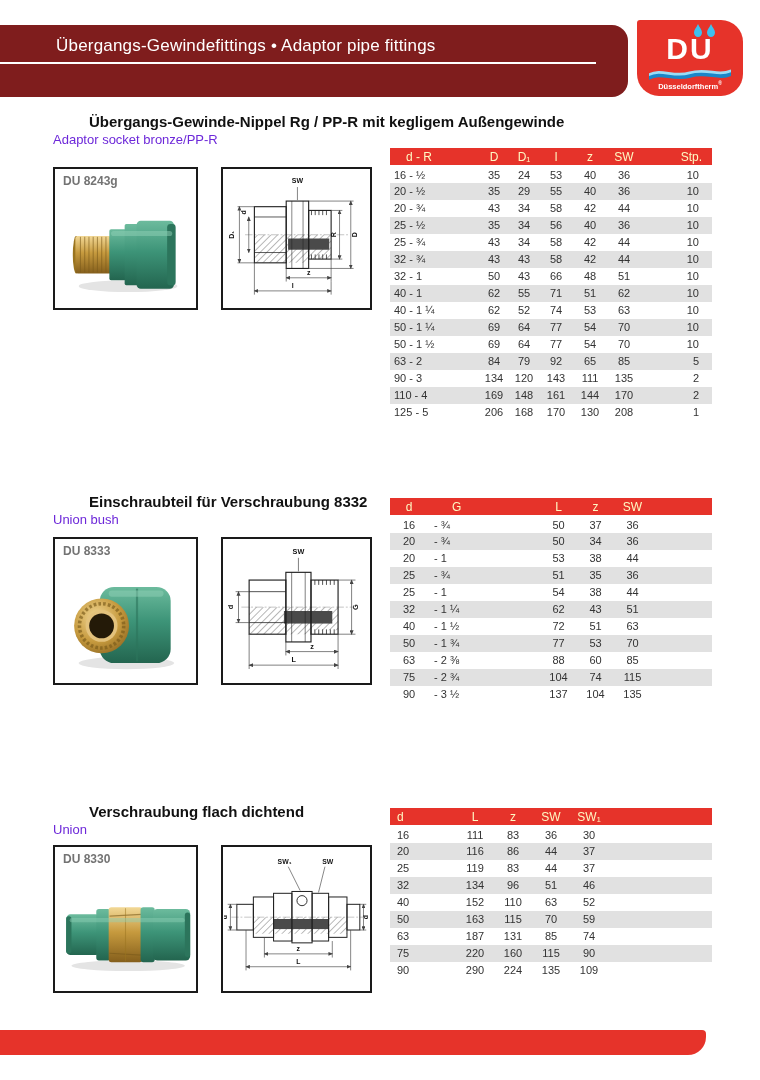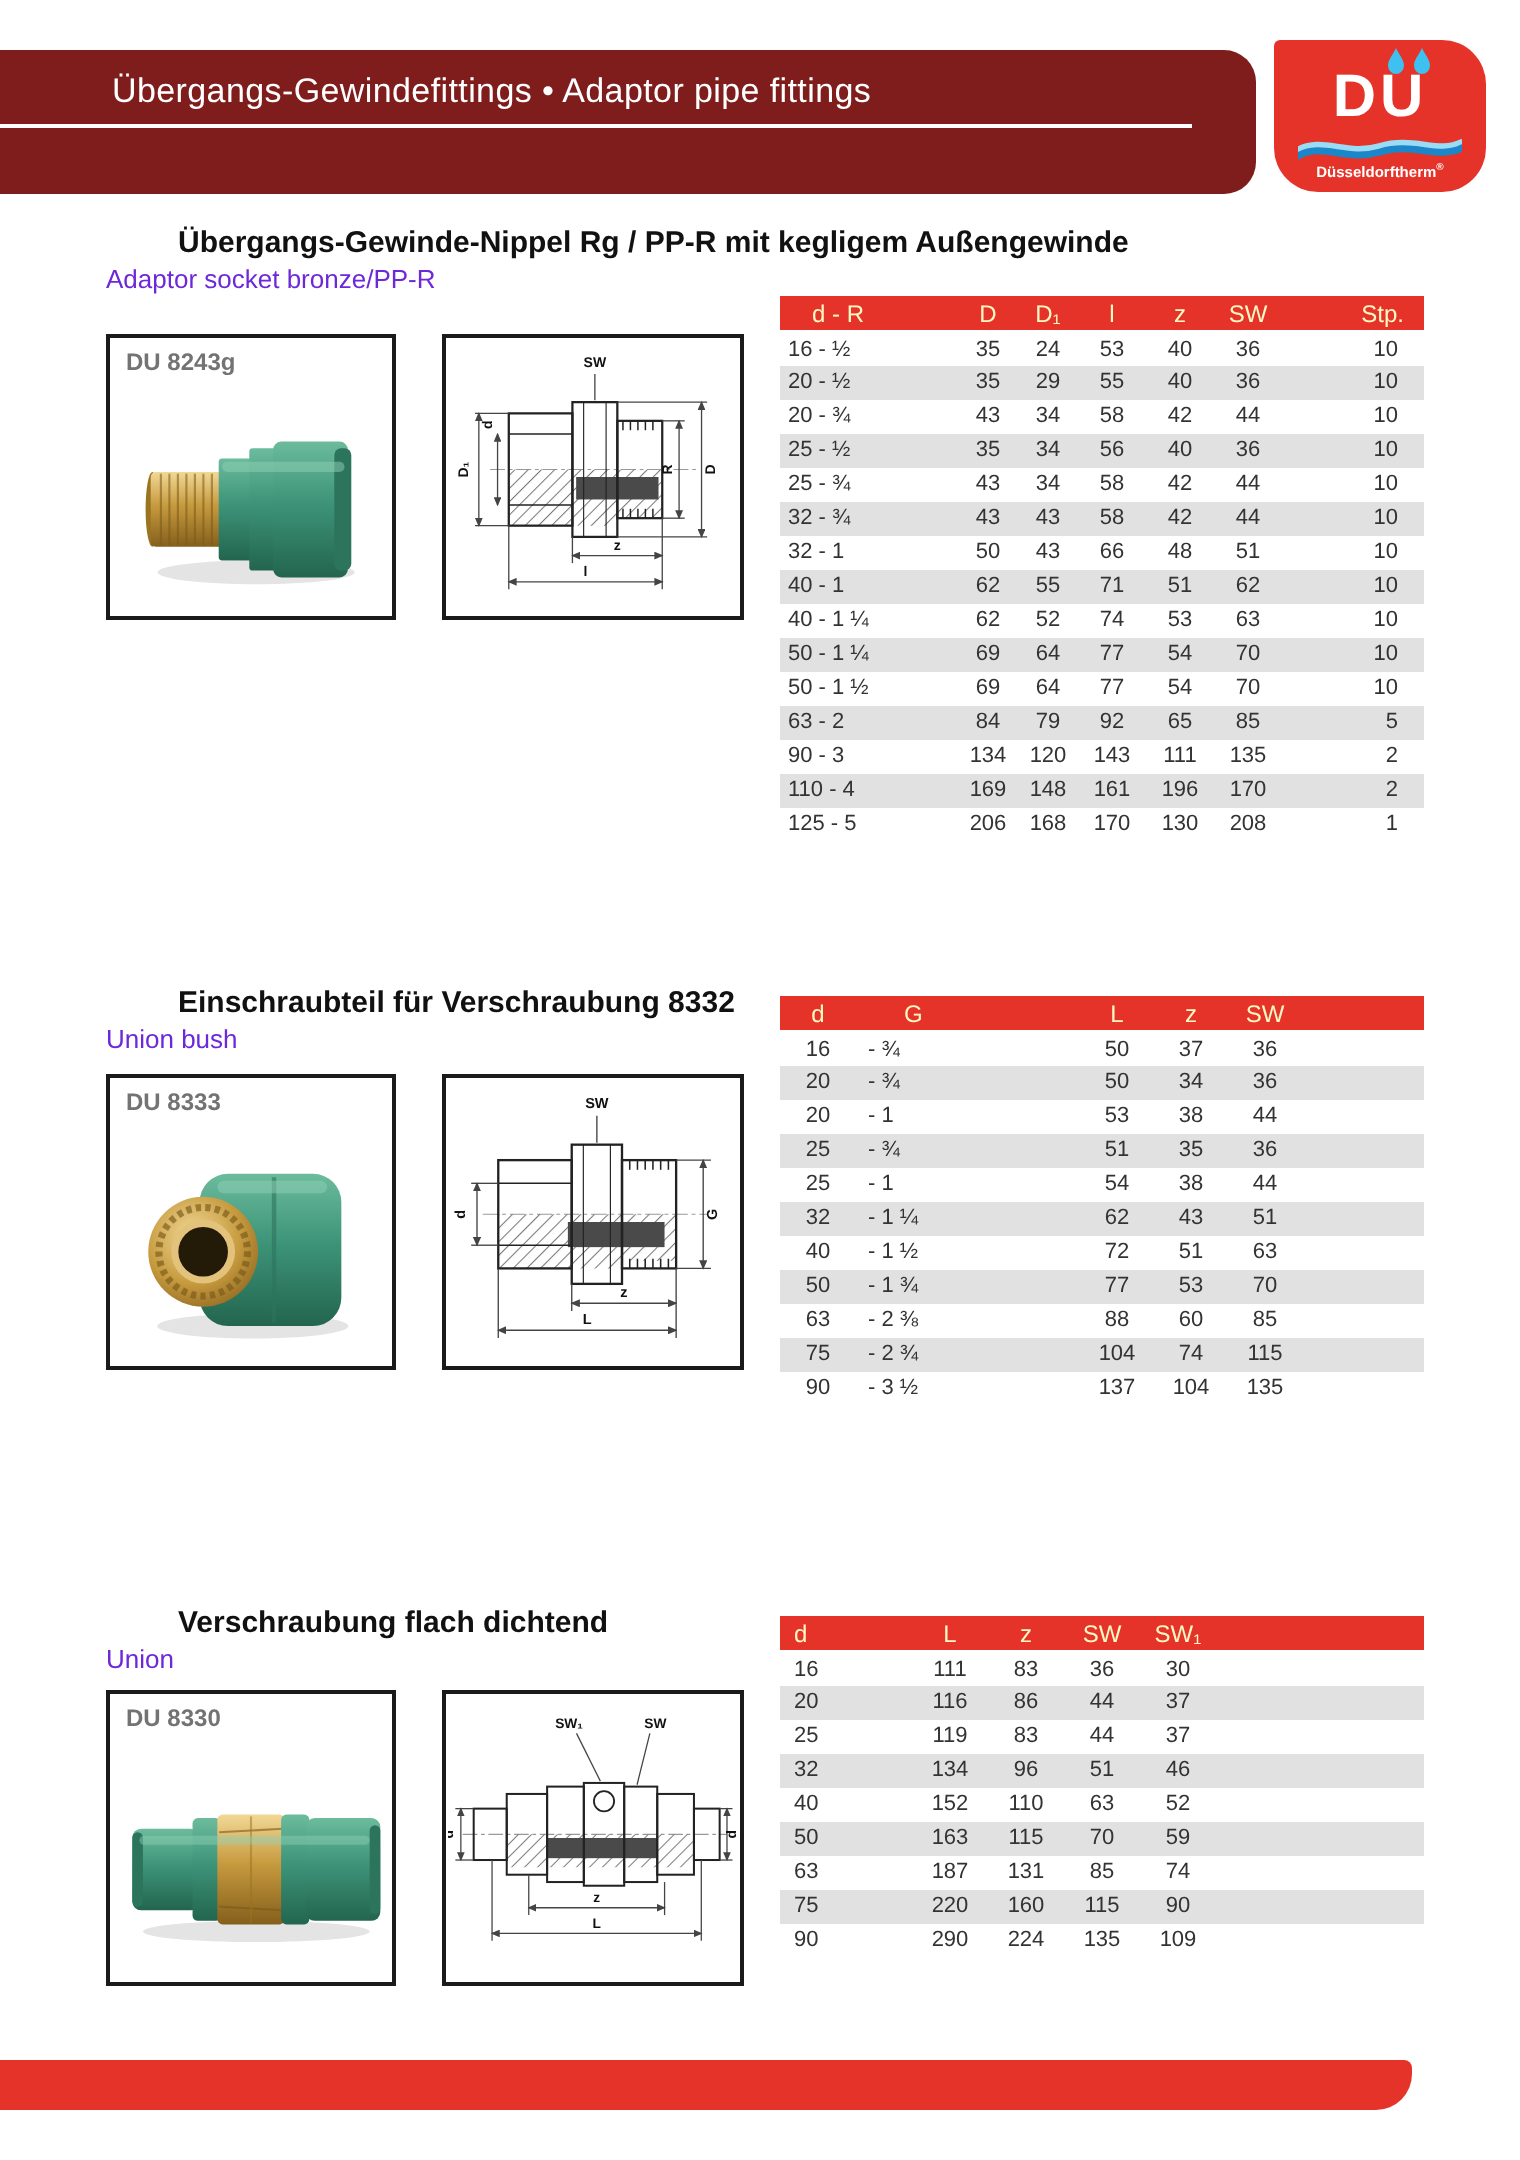--- a/index.html
+++ b/index.html
@@ -328,21 +328,21 @@
               <td>143</td>
               <td>111</td>
               <td>135</td>
               <td>2</td>
             </tr>
             <tr>
               <td>110 - 4</td>
               <td>169</td>
               <td>148</td>
               <td>161</td>
-              <td>196</td>
+              <td>144</td>
               <td>170</td>
               <td>2</td>
             </tr>
             <tr>
               <td>125 - 5</td>
               <td>206</td>
               <td>168</td>
               <td>170</td>
               <td>130</td>
               <td>208</td>

